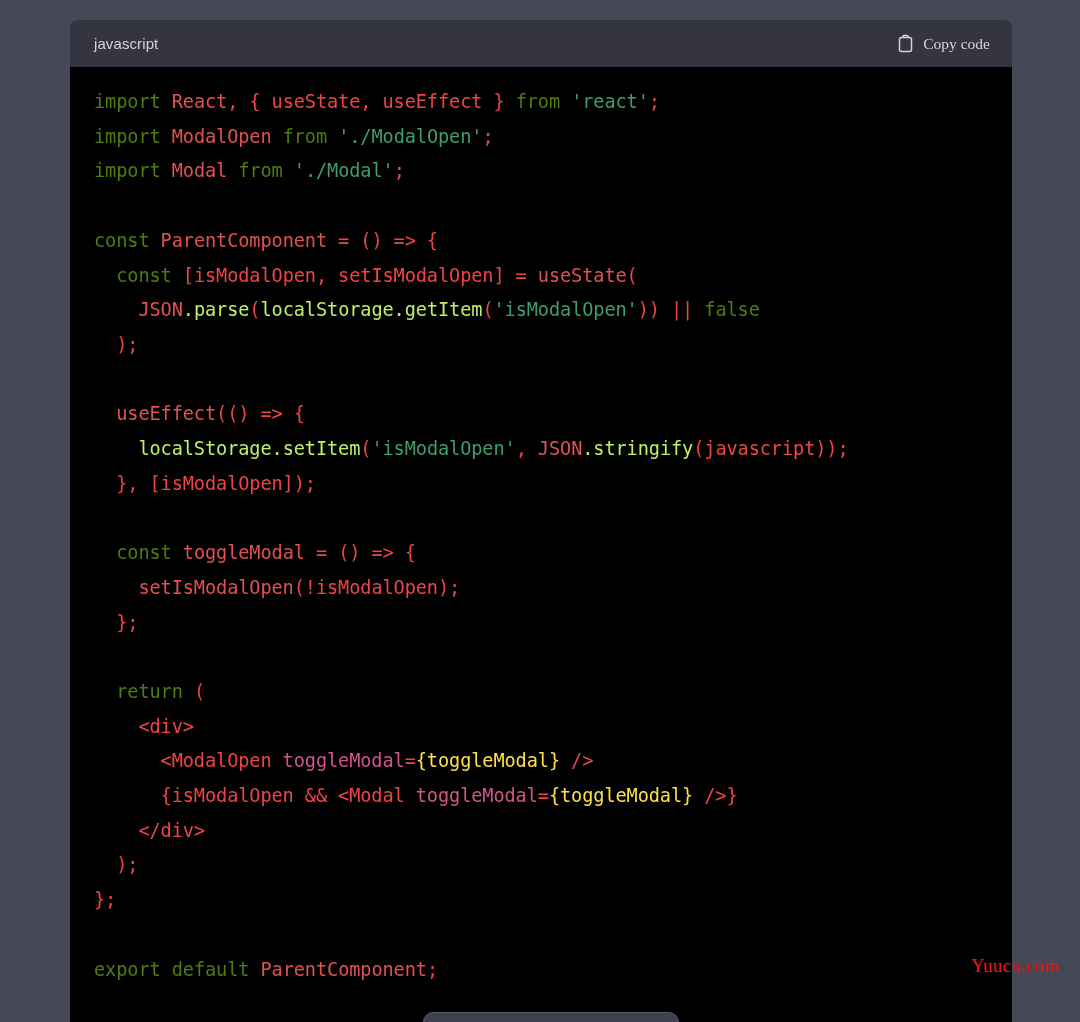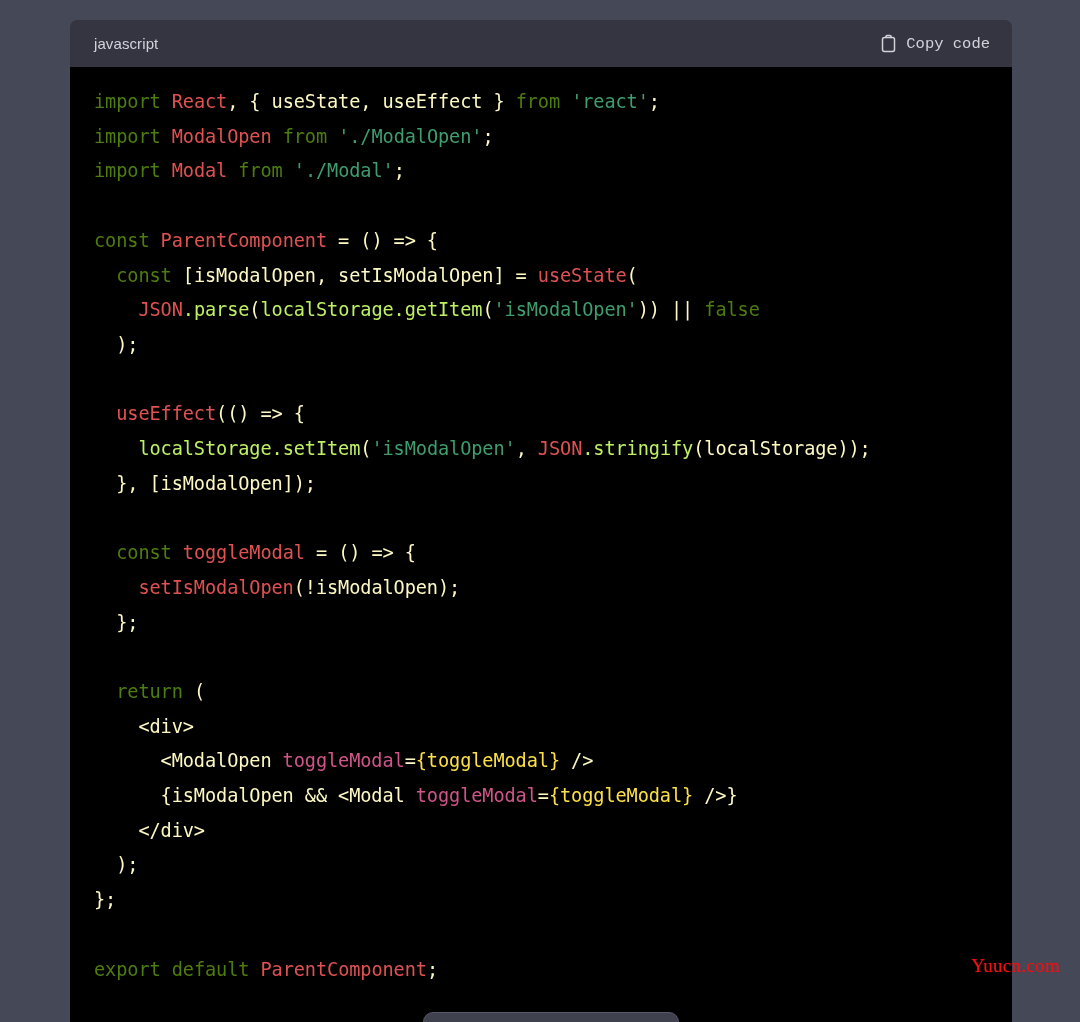--- a/index.html
+++ b/index.html
@@ -52,21 +52,21 @@
   .copy-btn {
     display: flex;
     align-items: center;
     gap: 9px;
     color: #d2d3da;
     font-size: 15.5px;
     cursor: pointer;
     background: none;
     border: none;
     padding: 2px 2px;
-    font-family: Liberation Mono, monospace;
+    font-family: Liberation Serif, serif;
   }
   .copy-btn svg { display: block; }
 
   .code-body {
     background: #000000;
     padding: 18px 24px 40px 24px;
     min-height: 940px;
   }
 
   pre.code {
@@ -77,21 +77,21 @@
     color: #ffffff;
     white-space: pre;
     font-weight: 500;
     letter-spacing: -0.1px;
   }
 
   
   .kw   { color: #4d7c0f; }            
   .ident{ color: #e05252; }            
   .str  { color: #3f9d6e; }            
-  .plain{ color: #fef9c3; }
+  .plain{ color: #ef4444; }
   .prop { color: #bef264; }            
   .attr { color: #d0558a; }            
   .expr { color: #fde047; }
 
   
   .watermark {
     position: absolute;
     right: 8px;
     top: 955px;
     color: #ee1111;
@@ -138,21 +138,21 @@
       <pre class="code" id="code-out"><span class="kw">import</span><span class="plain"> </span><span class="ident">React</span><span class="plain">, { useState, useEffect } </span><span class="kw">from</span><span class="plain"> </span><span class="str">'react'</span><span class="plain">;</span>
 <span class="kw">import</span><span class="plain"> </span><span class="ident">ModalOpen</span><span class="plain"> </span><span class="kw">from</span><span class="plain"> </span><span class="str">'./ModalOpen'</span><span class="plain">;</span>
 <span class="kw">import</span><span class="plain"> </span><span class="ident">Modal</span><span class="plain"> </span><span class="kw">from</span><span class="plain"> </span><span class="str">'./Modal'</span><span class="plain">;</span>
 
 <span class="kw">const</span><span class="plain"> </span><span class="ident">ParentComponent</span><span class="plain"> = () =&gt; {</span>
 <span class="plain">  </span><span class="kw">const</span><span class="plain"> [isModalOpen, setIsModalOpen] = </span><span class="ident">useState</span><span class="plain">(</span>
 <span class="plain">    </span><span class="ident">JSON</span><span class="prop">.parse</span><span class="plain">(</span><span class="prop">localStorage</span><span class="prop">.getItem</span><span class="plain">(</span><span class="str">'isModalOpen'</span><span class="plain">)) || </span><span class="kw">false</span>
 <span class="plain">  );</span>
 
 <span class="plain">  </span><span class="ident">useEffect</span><span class="plain">(() =&gt; {</span>
-<span class="plain">    </span><span class="prop">localStorage</span><span class="prop">.setItem</span><span class="plain">(</span><span class="str">'isModalOpen'</span><span class="plain">, </span><span class="ident">JSON</span><span class="prop">.stringify</span><span class="plain">(localStorage));</span>
+<span class="plain">    </span><span class="prop">localStorage</span><span class="prop">.setItem</span><span class="plain">(</span><span class="str">'isModalOpen'</span><span class="plain">, </span><span class="ident">JSON</span><span class="prop">.stringify</span><span class="plain">(javascript));</span>
 <span class="plain">  }, [isModalOpen]);</span>
 
 <span class="plain">  </span><span class="kw">const</span><span class="plain"> </span><span class="ident">toggleModal</span><span class="plain"> = () =&gt; {</span>
 <span class="plain">    </span><span class="ident">setIsModalOpen</span><span class="plain">(!isModalOpen);</span>
 <span class="plain">  };</span>
 
 <span class="plain">  </span><span class="kw">return</span><span class="plain"> (</span>
 <span class="plain">    &lt;div&gt;</span>
 <span class="plain">      &lt;ModalOpen </span><span class="attr">toggleModal</span><span class="plain">=</span><span class="expr">{toggleModal}</span><span class="plain"> /&gt;</span>
 <span class="plain">      {isModalOpen &amp;&amp; &lt;Modal </span><span class="attr">toggleModal</span><span class="plain">=</span><span class="expr">{toggleModal}</span><span class="plain"> /&gt;}</span>

